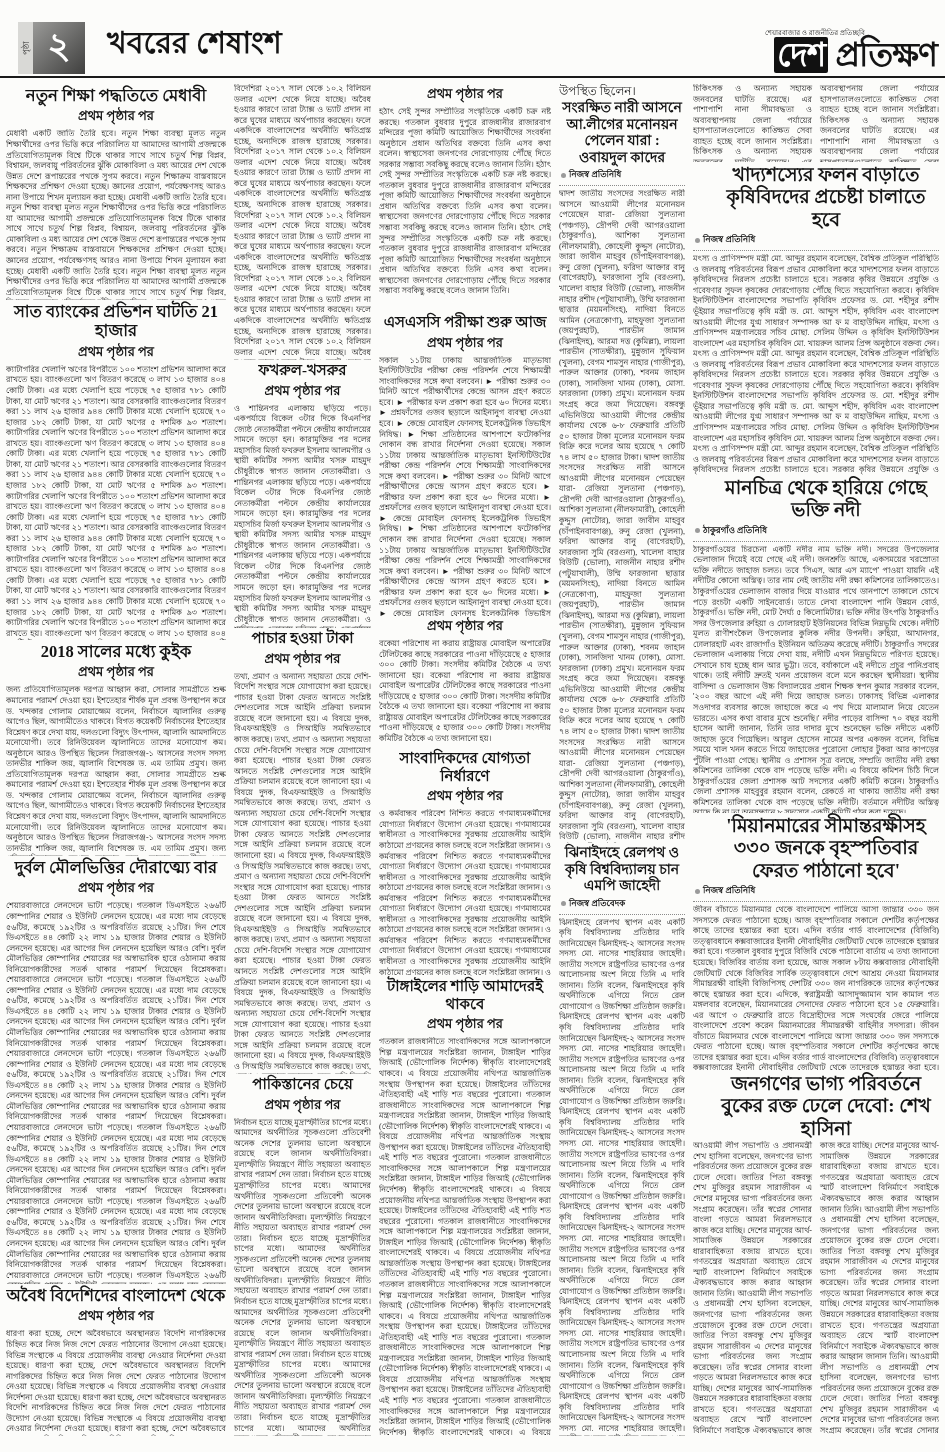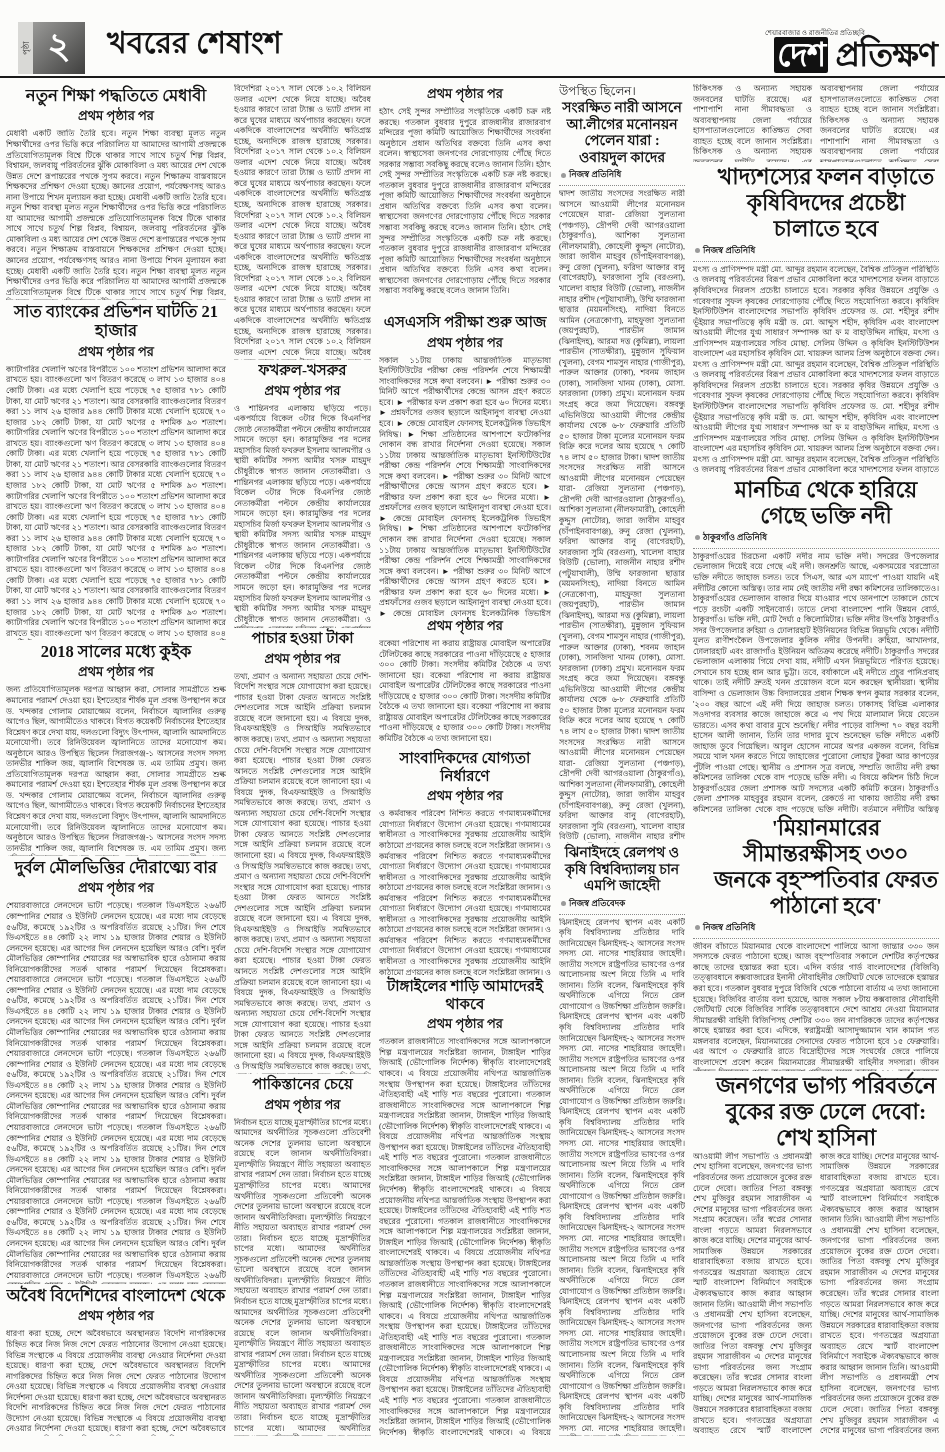--- a/index.html
+++ b/index.html
@@ -28,21 +28,21 @@
   .logo .rev{background:#111;color:#fff;padding:0 3px;border-radius:2px;}
   
   .cols{display:flex;gap:8px;padding:6px;height:1364px;box-sizing:border-box;}
   .col{display:flex;flex-direction:column;overflow:hidden;min-width:0;}
   .c1{width:220px;} .c2{width:137px;} .c3{width:172px;} .c4{width:126px;} .c5{width:246px;}
   
   .art{display:flex;flex-direction:column;overflow:hidden;flex:0 0 auto;}
   .art.grow{flex:1 1 auto;justify-content:center;}
   .hl{font-weight:bold;text-align:center;line-height:1.18;margin:2px 0 1px 0;}
   .hl.s16{font-size:16.5px;} .hl.s14{font-size:14px;} .hl.s15{font-size:15px;}
-  .hl.s19{font-size:22px;margin-left:20px;}
+  .hl.s19{font-size:19px;margin-left:20px;}
   .kicker{font-size:13px;font-weight:bold;text-align:center;margin-bottom:2px;}
   .byline{font-size:8.5px;font-weight:bold;text-align:left;padding:1px 0 3px 2px;
           border-bottom:1px dotted #8a8a8a;margin-bottom:3px;}
   .byline .dot{display:inline-block;width:5px;height:5px;background:#9a9a9a;
                border-radius:50%;margin-right:3px;vertical-align:middle;}
   .body{flex:1 1 auto;min-height:0;overflow:hidden;font-size:8px;line-height:1.32;
         text-align:justify;color:#1c1c1c;}
   .twocol{column-count:2;column-gap:8px;}
   .contline{font-size:12px;}
 </style>

